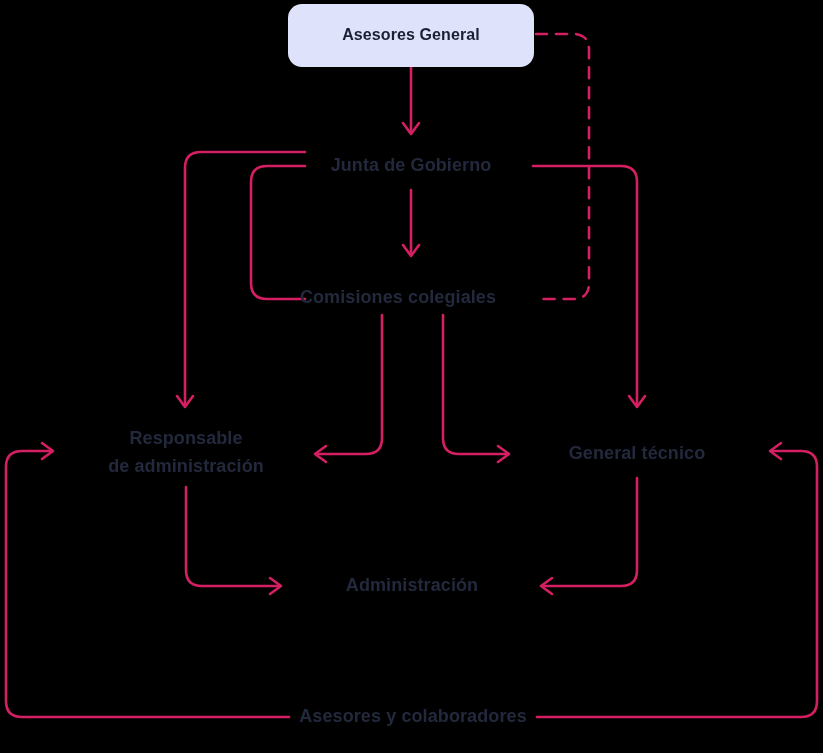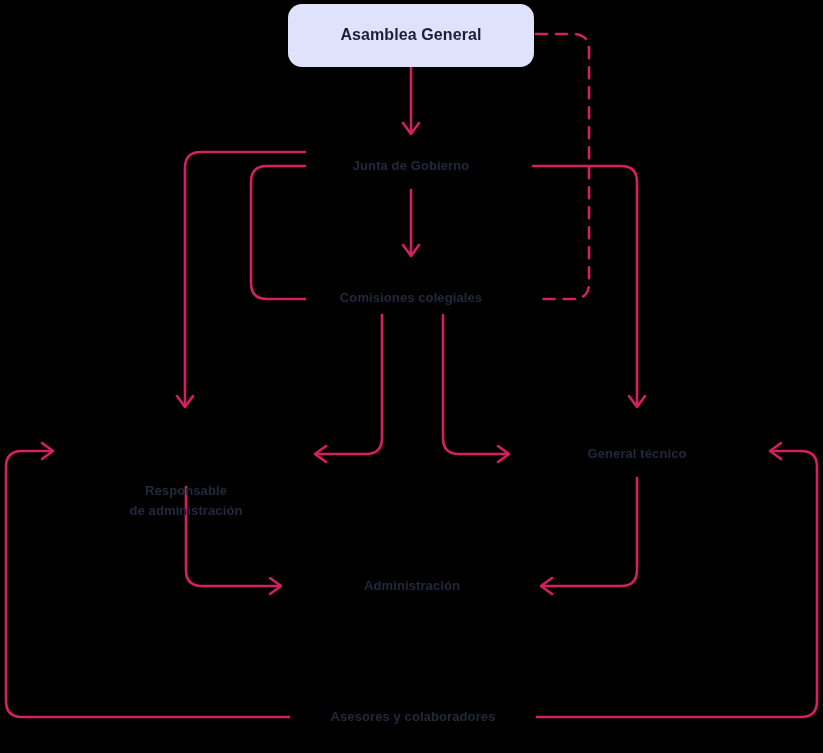--- a/index.html
+++ b/index.html
@@ -40,25 +40,24 @@
   .node-boxed {
     background: #dee2fb;
     border-radius: 14px;
     color: #1b1f33;
     font-weight: bold;
     font-size: 16px;
   }
   .node-plain {
     color: #23293d;
     font-weight: bold;
-    font-size: 13px;
+    font-size: 18px;
   }
   .node-plain.two-line {
     line-height: 1.55;
-    margin-top: 48px;
   }
 </style>
 </head>
 <body>
 
 <div id="diagram-root">
 
   <svg class="connector-layer" viewBox="0 0 823 753">
     <g fill="none" stroke="#d51f63" stroke-width="2.6" stroke-linecap="round" stroke-linejoin="round">
 
@@ -92,25 +91,25 @@
 
       <path d="M289,717 L22,717 Q6,717 6,701 L6,467 Q6,451 22,451 L50,451"></path>
       <path d="M42,443 L53,451 L42,459"></path>
 
       <path d="M537,717 L801,717 Q817,717 817,701 L817,467 Q817,451 801,451 L773,451"></path>
       <path d="M781,443 L770,451 L781,459"></path>
 
     </g>
   </svg>
 
-  <div class="node node-boxed" style="left:288px; top:4px; width:246px; height:63px;">Asamblea General</div>
+  <div class="node node-boxed" style="left:288px; top:4px; width:246px; height:63px;">Asesores General</div>
 
   <div class="node node-plain" style="left:311px; top:152px; width:200px; height:28px;">Junta de Gobierno</div>
 
-  <div class="node node-plain" style="left:306px; top:284px; width:210px; height:28px;">Comisiones colegiales</div>
+  <div class="node node-plain" style="left:293px; top:284px; width:210px; height:28px;">Comisiones colegiales</div>
 
   <div class="node node-plain two-line" style="left:100px; top:427px; width:172px; height:52px;">Responsable
 de administración</div>
 
   <div class="node node-plain" style="left:562px; top:440px; width:150px; height:28px;">General técnico</div>
 
   <div class="node node-plain" style="left:293px; top:703px; width:240px; height:28px; background:#000000;">Asesores y colaboradores</div>
 
   <div class="node node-plain" style="left:337px; top:572px; width:150px; height:28px;">Administración</div>
 

